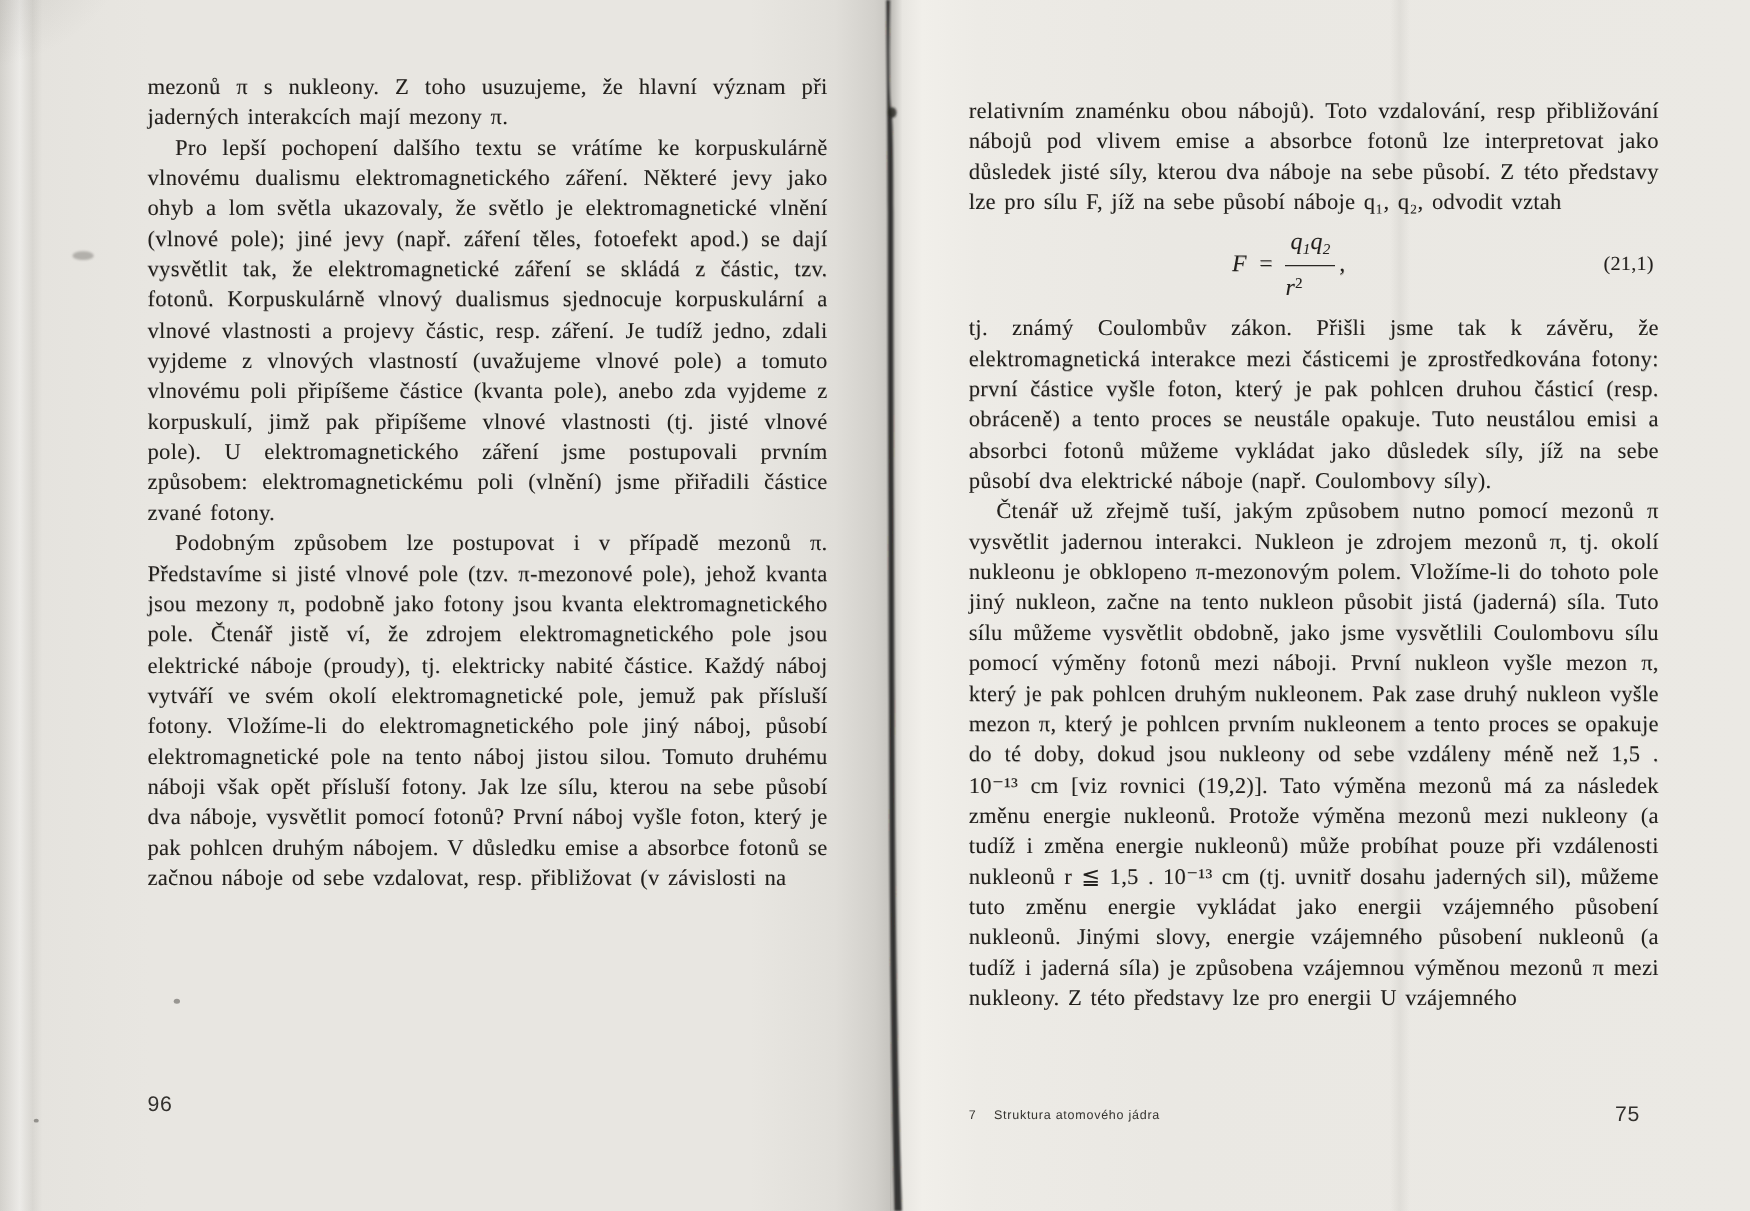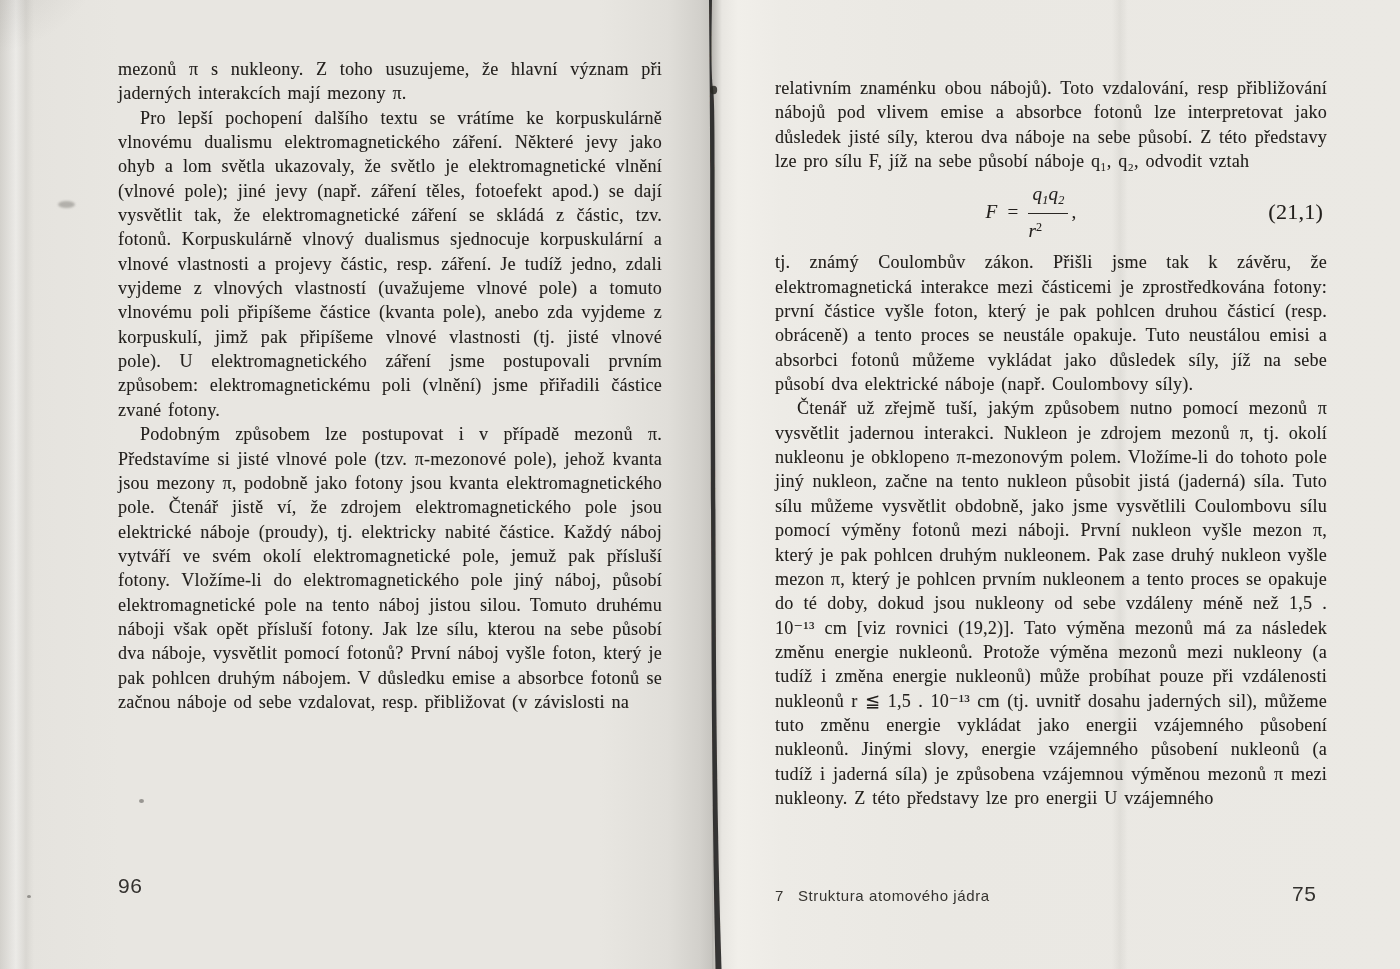--- a/index.html
+++ b/index.html
@@ -56,34 +56,34 @@
   }
   .eq-body { display: flex; align-items: center; transform: translateX(-20px); font-size: 19px; }
   .eq-var { font-style: italic; }
   .eq-equals { margin: 0 10px; }
   .frac { display: inline-block; text-align: left; vertical-align: middle; }
   .frac .num { display: block; padding: 0 4px 1px 4px; border-bottom: 1.4px solid #2a2724; }
   .frac .den { display: block; padding-top: 1px; }
   .sub { font-size: 12px; vertical-align: -4px; font-style: italic; }
   .sup { font-size: 12px; vertical-align: 6px; font-style: normal; }
   .eq-comma { margin-left: 3px; }
-  .eq-label { position: absolute; right: 4px; top: 14px; font-size: 22px; font-style: normal; }
+  .eq-label { position: absolute; right: 4px; top: 14px; font-size: 16px; font-style: normal; }
 
   
   .folio {
     position: absolute;
     font-family: "Liberation Sans", "DejaVu Sans", sans-serif;
-    font-size: 21px; color: #33312e; letter-spacing: 0.5px;
+    font-size: 17px; color: #33312e; letter-spacing: 0.5px;
   }
   .folio-left  { left: 118px; top: 874px; }
   .folio-right { left: 580px; top: 882px; }
   .signature {
     position: absolute; left: 63px; top: 887px;
     font-family: "Liberation Sans", "DejaVu Sans", sans-serif;
-    font-size: 15px; color: #35332f; letter-spacing: 0.6px;
+    font-size: 10px; color: #35332f; letter-spacing: 0.6px;
   }
   .signature .sig-num { margin-right: 14px; }
 
   
   .smudge {
     position: absolute; border-radius: 50%;
     background: rgba(100,97,92,0.40); filter: blur(1px);
   }
   .speck {
     position: absolute; border-radius: 50%;

